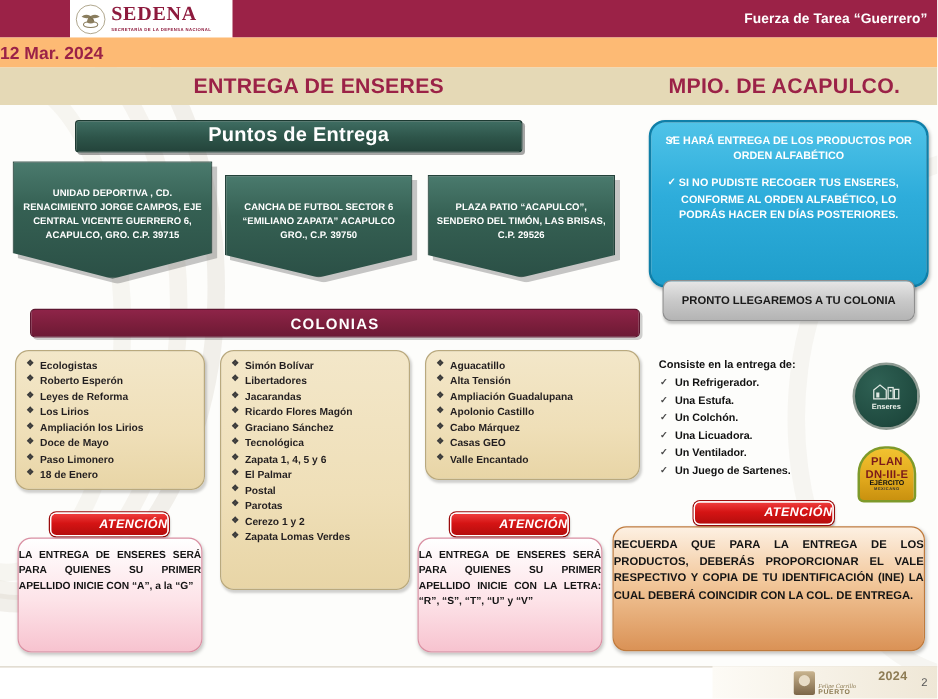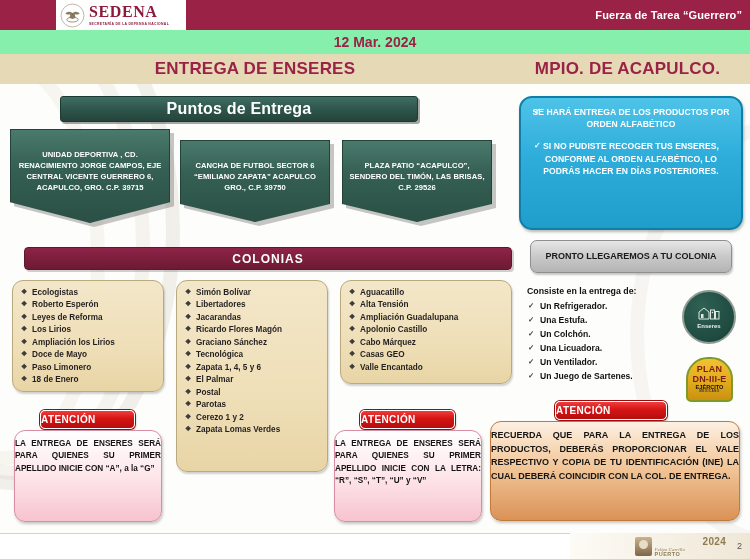--- a/index.html
+++ b/index.html
@@ -35,21 +35,21 @@
   .logo-txt { display: flex; flex-direction: column; justify-content: center; }
   .logo-main { font-family: "Liberation Serif", serif; font-size: 16px; font-weight: bold;
                color: #8d1a3d; letter-spacing: .6px; line-height: 1; }
   .logo-sub  { font-size: 3.4px; font-weight: bold; color: #8d1a3d; letter-spacing: .35px;
                line-height: 1.25; margin-top: 1.5px; text-transform: uppercase; }
   .ft-label { position: absolute; right: 8px; top: 0; height: 30px; display: flex; align-items: center;
               color: #ffffff; font-size: 11px; font-weight: bold; letter-spacing: .1px; }
 
   
   .date-row { position: absolute; left: 0; top: 30px; width: 750px; height: 24px;
-              display: flex; align-items: center; justify-content: center; background: #86efac; }
+              display: flex; align-items: center; background: #fdba74; }
   .date-txt { color: #9b2247; font-size: 14px; font-weight: bold; }
 
   
   .band { position: absolute; left: 0; top: 54px; width: 750px; height: 30px; background: #e5d9b6; }
   .band-inner { position: relative; width: 750px; height: 30px; display: flex; align-items: center; }
   .band-t1 { position: absolute; left: 0; width: 510px; text-align: center;
              color: #9b2247; font-size: 17px; font-weight: bold; letter-spacing: .2px; }
   .band-t2 { position: absolute; left: 505px; width: 245px; text-align: center;
              color: #9b2247; font-size: 17px; font-weight: bold; letter-spacing: .2px; }
 
@@ -92,21 +92,21 @@
     box-shadow: 1px 2px 3px rgba(0,0,0,.28);
     padding: 8px 9px;
   }
   .cyan ul { list-style: none; }
   .cyan li { color: #ffffff; font-size: 8.6px; font-weight: bold; text-align: center;
              line-height: 1.42; margin-bottom: 10px; position: relative; letter-spacing: .05px; }
   .cyan li .ck { position: absolute; left: 4px; top: 0; font-size: 8px; }
 
   
   .grey-btn {
-    position: absolute; left: 530px; top: 240px; width: 202px; height: 33px;
+    position: absolute; left: 530px; top: 224px; width: 202px; height: 33px;
     background: linear-gradient(180deg,#e6e6e6 0%,#c9c9c9 50%,#b4b4b4 100%);
     border: 1px solid #8f8f8f; border-radius: 7px;
     box-shadow: 1px 2px 2px rgba(0,0,0,.22);
     display: flex; align-items: center; justify-content: center; padding: 0 8px;
   }
   .grey-btn span { color: #1a1a1a; font-size: 9px; font-weight: bold; text-align: center; line-height: 1.35; }
 
   
   .colonias-bar {
     position: absolute; left: 24px; top: 247px; width: 488px; height: 23px;
@@ -163,21 +163,21 @@
   .emb-plan .p2 { font-size: 9px; font-weight: bold; color: #7c1a1a; letter-spacing: .2px; }
   .emb-plan .p3 { font-size: 5.6px; font-weight: bold; color: #111; margin-top: 1px; }
   .emb-plan .p4 { font-size: 3.2px; font-weight: bold; color: #333; letter-spacing: .4px; }
 
   
   .aten {
     position: absolute; height: 19px;
     background: linear-gradient(180deg,#ef3d3d 0%,#d51414 45%,#b50d0d 100%);
     border: 1.5px solid #ffffff; border-radius: 5px;
     box-shadow: 0 0 0 1px #9a0c0c, 1px 2px 2px rgba(0,0,0,.3);
-    display: flex; align-items: center; justify-content: flex-start;
+    display: flex; align-items: center; justify-content: flex-end; font-style: italic;
   }
   .aten span { color: #ffffff; font-size: 10px; font-weight: bold; letter-spacing: .4px; }
   #aten1 { left: 40px;  top: 410px; width: 95px; }
   #aten2 { left: 360px; top: 410px; width: 95px; }
   #aten3 { left: 555px; top: 401px; width: 112px; }
 
   
   .warn {
     position: absolute; border-radius: 11px; padding: 7px 0;
     box-shadow: 1px 2px 3px rgba(0,0,0,.22);

